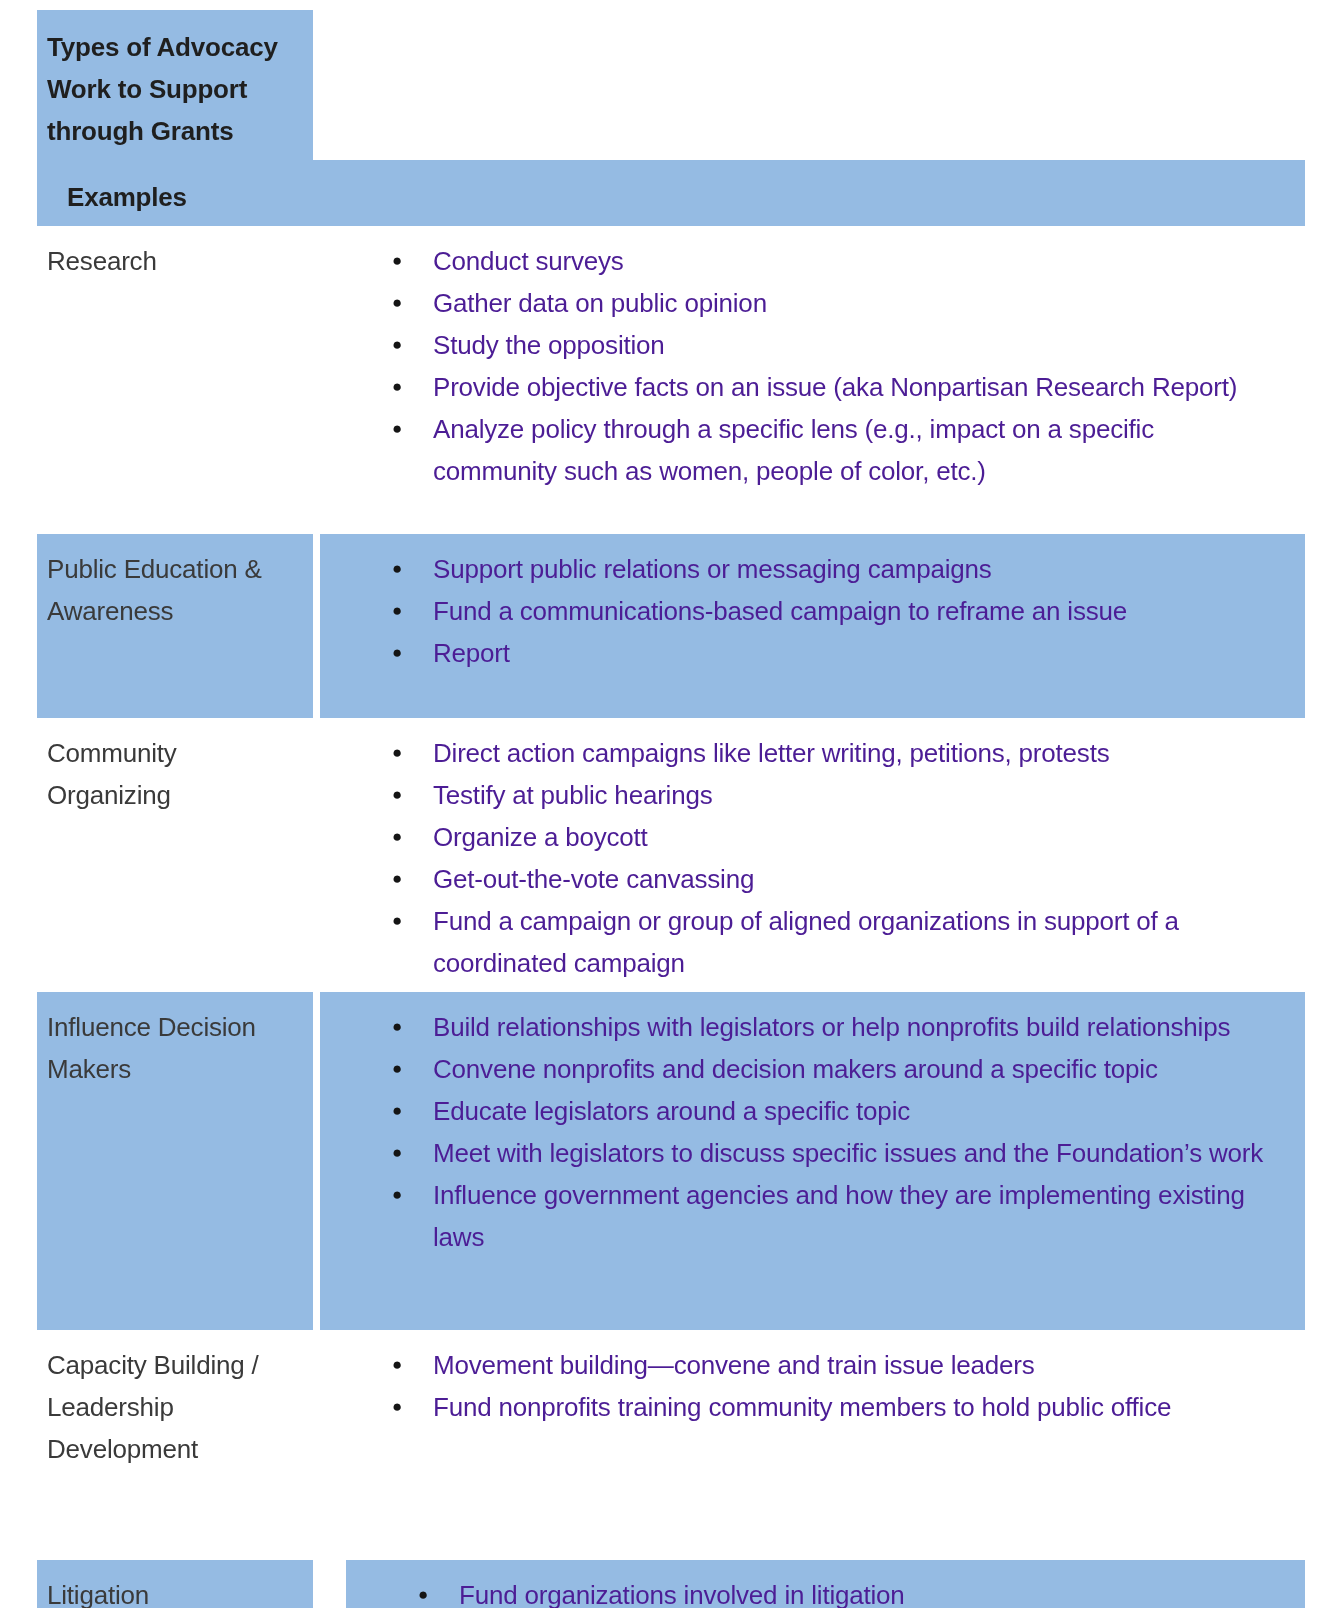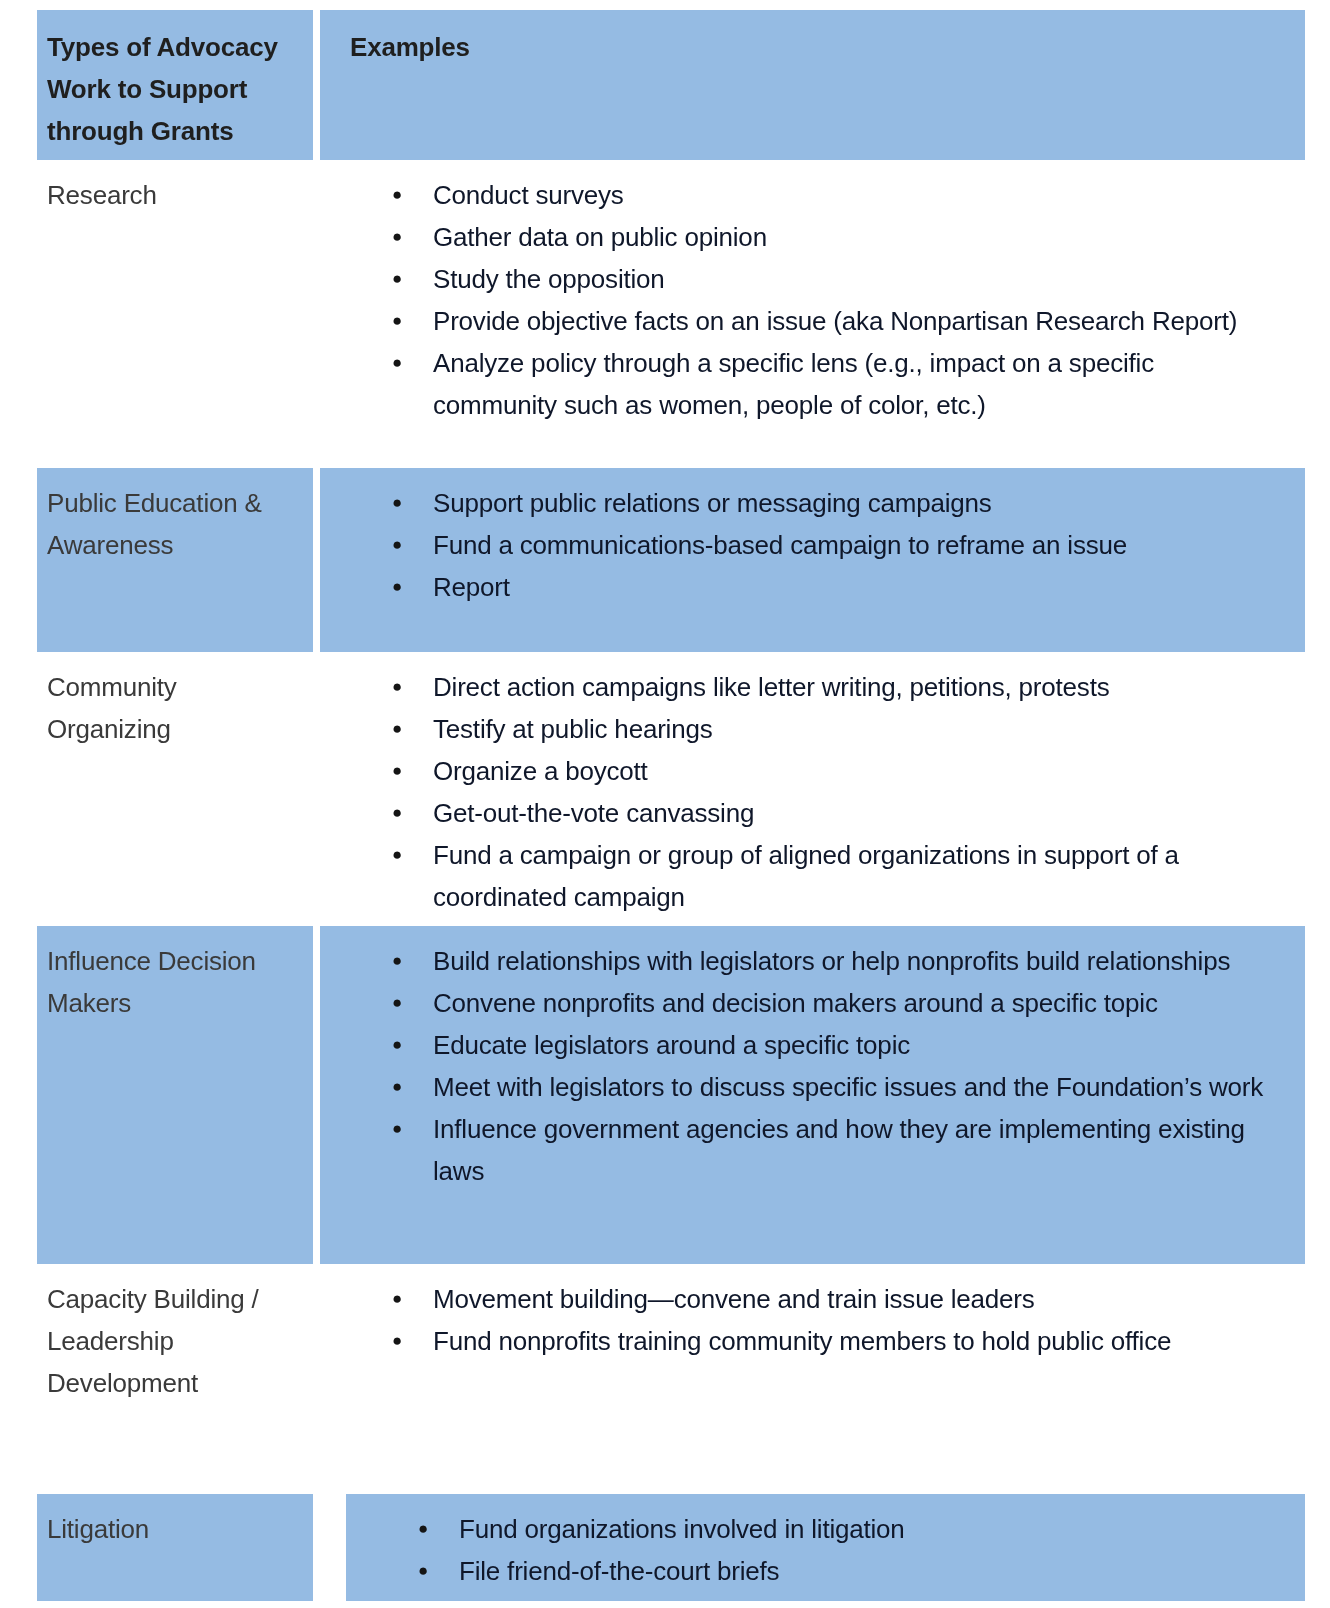--- a/index.html
+++ b/index.html
@@ -40,37 +40,37 @@
   }
   .row.blue .cell { background: #95BBE3; }
   .row.header .cell {
     font-weight: bold;
     color: #1f1f1f;
     padding-top: 16px;
   }
   .row.header .cell-ex { padding-left: 30px; }
 
   
-  .r0 { min-height: 140px; }
+  .r0 { min-height: 140px; flex-direction: column; }
   .r1 { min-height: 308px; }
   .r2 { min-height: 184px; }
   .r3 { min-height: 265px; }
   .r4 { min-height: 338px; }
   .r5 { min-height: 230px; }
   .r6 { min-height: 107px; gap: 26px; }
 
   ul.bullets {
     margin: 0;
     padding: 0;
     list-style: none;
   }
   ul.bullets li {
     position: relative;
     padding-left: 113px;
-    color: #0f172a;
+    color: #4c1d95;
   }
   ul.bullets li::before {
     content: "\25CF";            
     position: absolute;
     left: 72px;
     top: 0;
     font-size: 17px;
     color: #151515;
   }
 </style>

